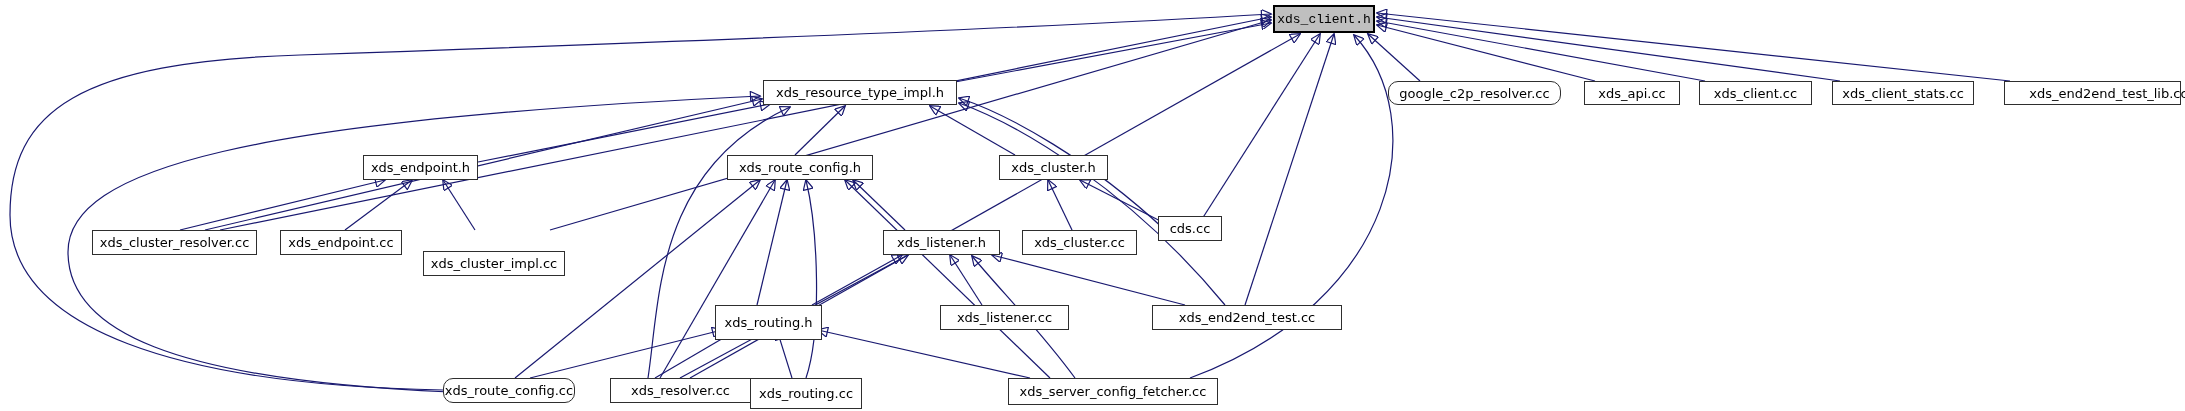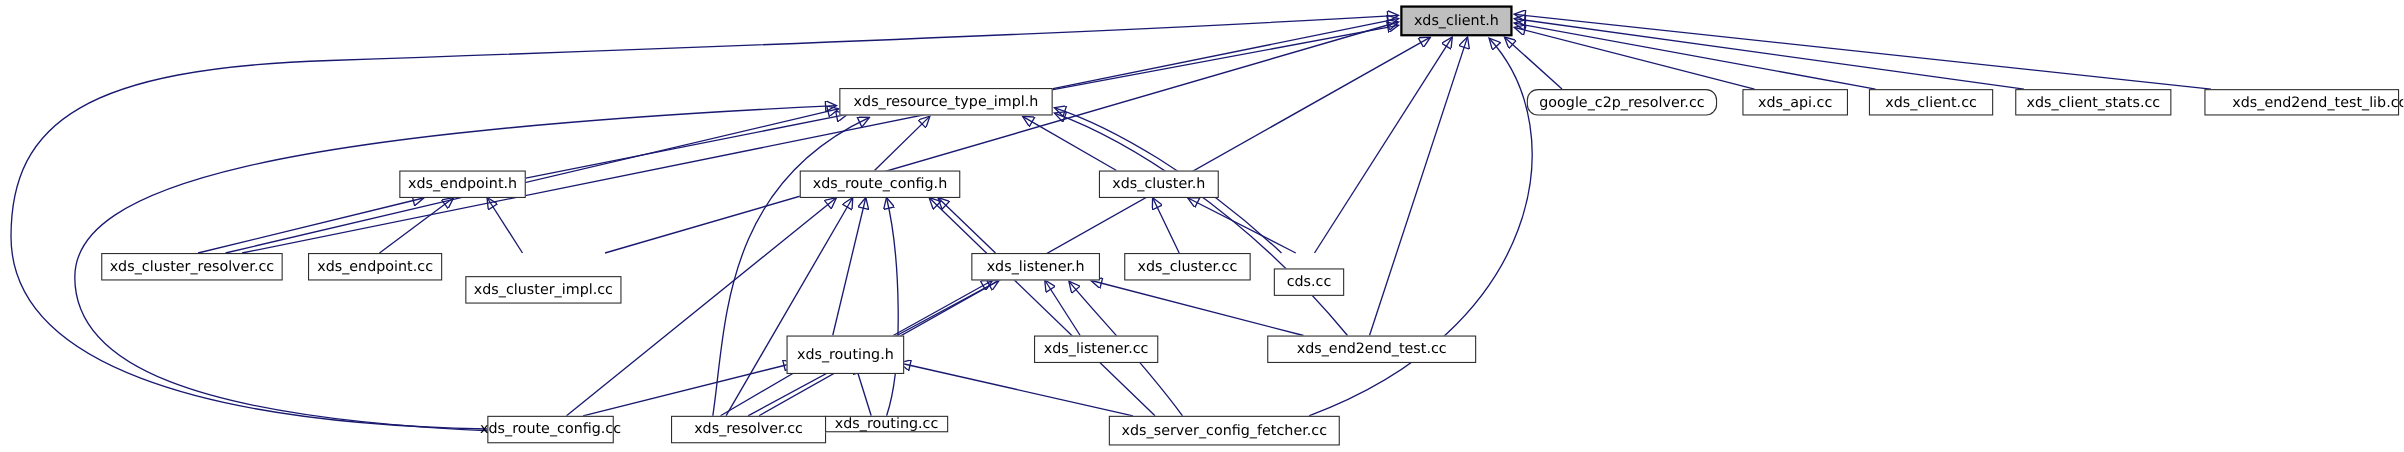--- a/index.html
+++ b/index.html
@@ -74,37 +74,37 @@
         <path d="M 680,378 L 908,255" marker-end="url(#arrow)"></path>
         <path d="M 1075,378 C 1040,330 1000,290 972,256" marker-end="url(#arrow)"></path>
         <path d="M 1185,305 L 992,255" marker-end="url(#arrow)"></path>
         <path d="M 655,378 L 737,330" marker-end="url(#arrow)"></path>
         <path d="M 792,378 L 777,330" marker-end="url(#arrow)"></path>
         <path d="M 1030,378 L 818,330" marker-end="url(#arrow)"></path>
         <path d="M 530,378 L 722,330" marker-end="url(#arrow)"></path>
       </g>
   </svg>
   <div id="node-layer">
-      <div class="node root" style="left: 1273px; top: 5px; width: 102px; height: 28px;">xds_client.h</div>
+      <div class="node root" style="left: 1273px; top: 5px; width: 102px; height: 28px; font-family: Liberation Mono, monospace;">xds_client.h</div>
       <div class="node" style="left: 763px; top: 80px; width: 194px; height: 25px;">xds_resource_type_impl.h</div>
       <div class="node" style="left: 1388px; top: 81px; width: 173px; height: 24px; border-radius: 10px;">google_c2p_resolver.cc</div>
       <div class="node" style="left: 1584px; top: 81px; width: 96px; height: 24px;">xds_api.cc</div>
       <div class="node" style="left: 1699px; top: 81px; width: 113px; height: 24px;">xds_client.cc</div>
       <div class="node" style="left: 1832px; top: 81px; width: 142px; height: 24px;">xds_client_stats.cc</div>
       <div class="node" style="left: 2004px; top: 81px; width: 177px; height: 24px; padding-left: 32px;">xds_end2end_test_lib.cc</div>
       <div class="node" style="left: 363px; top: 155px; width: 115px; height: 25px;">xds_endpoint.h</div>
       <div class="node" style="left: 727px; top: 155px; width: 146px; height: 25px;">xds_route_config.h</div>
       <div class="node" style="left: 999px; top: 155px; width: 109px; height: 25px;">xds_cluster.h</div>
       <div class="node" style="left: 92px; top: 230px; width: 165px; height: 25px;">xds_cluster_resolver.cc</div>
       <div class="node" style="left: 280px; top: 230px; width: 122px; height: 25px;">xds_endpoint.cc</div>
       <div class="node" style="left: 423px; top: 230px; width: 142px; height: 25px; margin-top: 21px;">xds_cluster_impl.cc</div>
       <div class="node" style="left: 883px; top: 230px; width: 117px; height: 25px;">xds_listener.h</div>
       <div class="node" style="left: 1022px; top: 230px; width: 115px; height: 25px;">xds_cluster.cc</div>
-      <div class="node" style="left: 1158px; top: 244px; width: 64px; height: 25px;">cds.cc</div>
+      <div class="node" style="left: 1158px; top: 216px; width: 64px; height: 25px;">cds.cc</div>
       <div class="node" style="left: 715px; top: 305px; width: 107px; height: 35px;">xds_routing.h</div>
-      <div class="node" style="left: 940px; top: 305px; width: 113px; height: 25px;">xds_listener.cc</div>
+      <div class="node" style="left: 940px; top: 305px; width: 129px; height: 25px;">xds_listener.cc</div>
       <div class="node" style="left: 1152px; top: 305px; width: 190px; height: 25px;">xds_end2end_test.cc</div>
-      <div class="node" style="left: 443px; top: 378px; width: 115px; height: 25px;">xds_route_config.cc</div>
+      <div class="node" style="left: 443px; top: 378px; width: 132px; height: 25px; border-radius: 10px;">xds_route_config.cc</div>
       <div class="node" style="left: 610px; top: 378px; width: 141px; height: 25px; text-align: right;">xds_resolver.cc</div>
-      <div class="node" style="left: 750px; top: 378px; width: 112px; height: 15px;">xds_routing.cc</div>
+      <div class="node" style="left: 750px; top: 378px; width: 112px; height: 31px;">xds_routing.cc</div>
       <div class="node" style="left: 1008px; top: 378px; width: 210px; height: 27px;">xds_server_config_fetcher.cc</div>
     </div>
 </div>
 
 </body></html>

